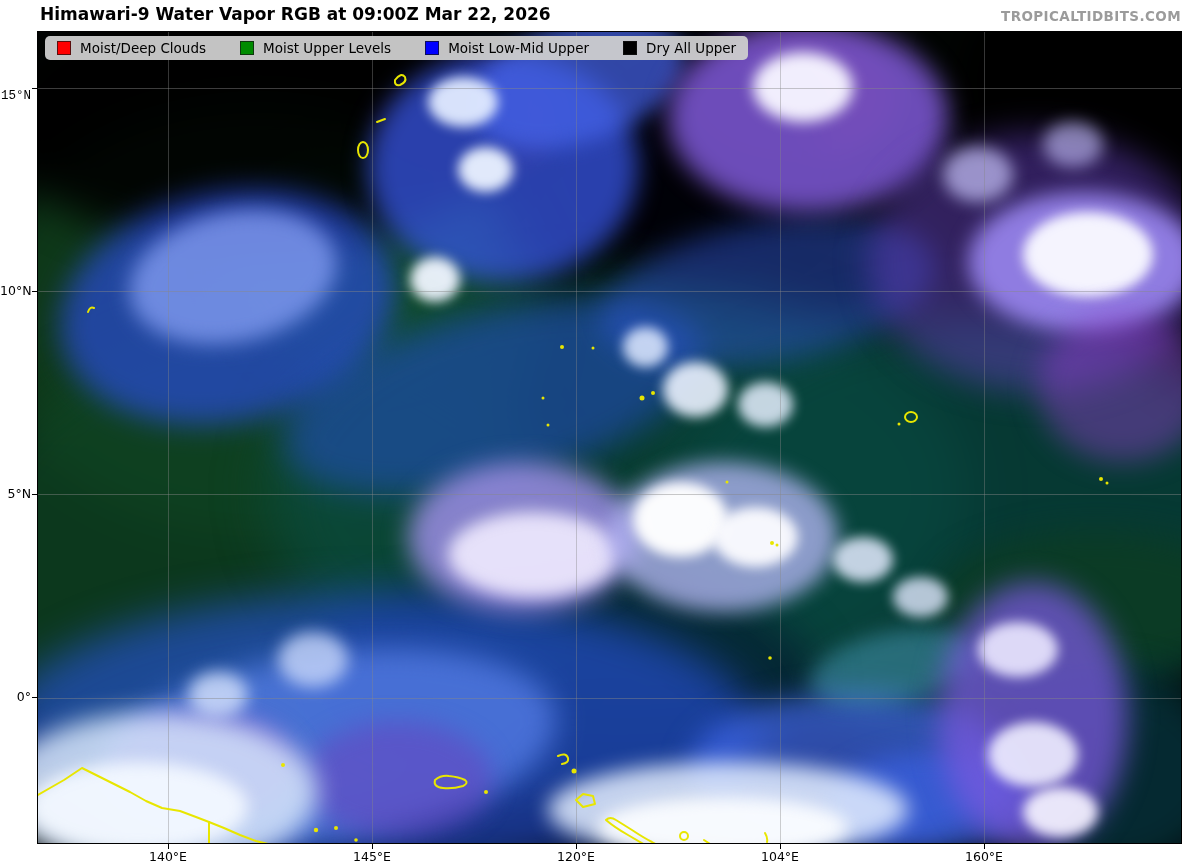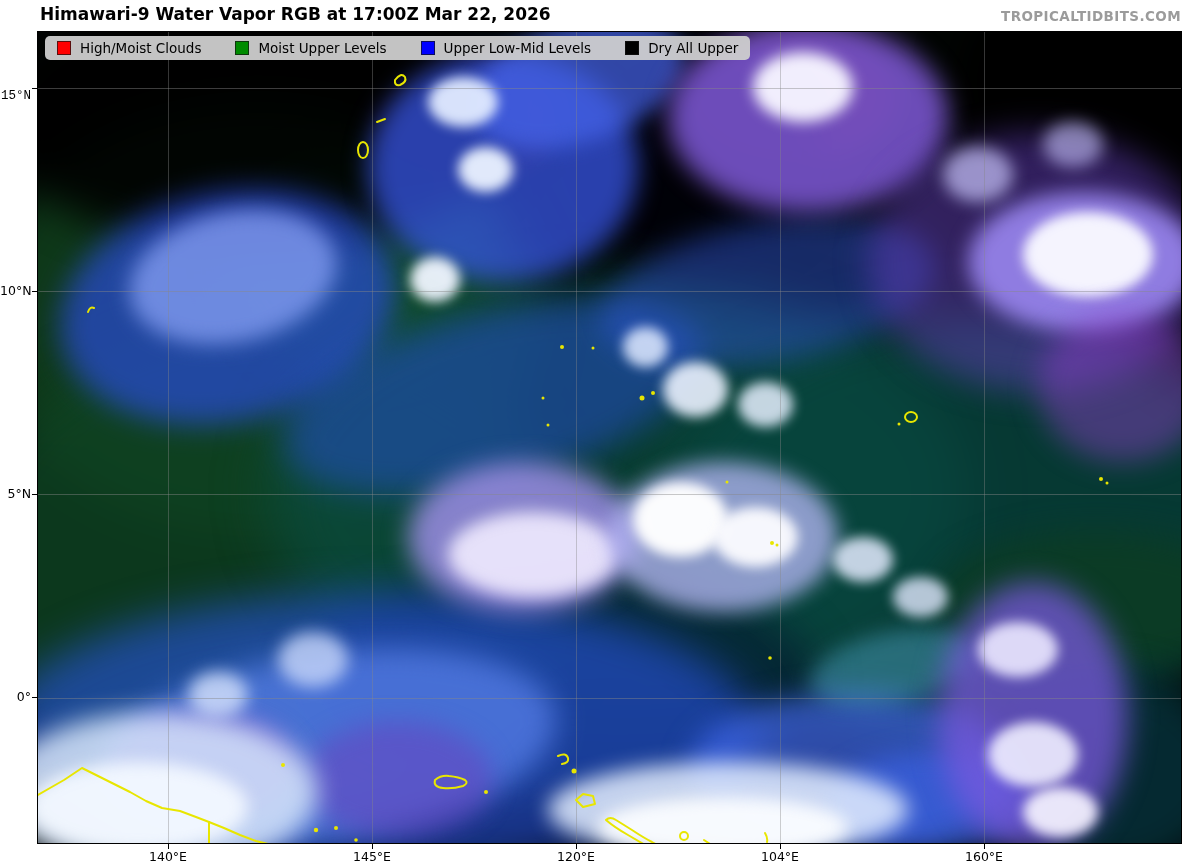--- a/index.html
+++ b/index.html
@@ -20,21 +20,21 @@
   .lat-label{position:absolute;left:0;width:31px;text-align:right;font-size:12.5px;color:#000;height:16px;line-height:16px;}
   .lon-label{position:absolute;width:64px;text-align:center;font-size:12.5px;color:#000;top:849px;}
   .tick-h{position:absolute;left:32px;width:6px;height:1px;background:#000;}
   .tick-v{position:absolute;top:843px;width:1px;height:6px;background:#000;}
 </style>
 </head>
 <body>
 
 <div class="page">
 
-  <div class="title">Himawari-9 Water Vapor RGB at 17:00Z Mar 22, 2026</div>
+  <div class="title">Himawari-9 Water Vapor RGB at 09:00Z Mar 22, 2026</div>
   <div class="watermark">TROPICALTIDBITS.COM</div>
 
   <div class="map">
 
     <div class="b" style="left:-60px;top:70px;width:560px;height:430px;background:rgba(16,62,28,0.9);filter:blur(22px);"></div>
     <div class="b" style="left:-80px;top:290px;width:620px;height:500px;background:rgba(14,66,34,0.85);filter:blur(24px);"></div>
     <div class="b" style="left:190px;top:120px;width:260px;height:220px;background:rgba(18,80,40,0.75);filter:blur(18px);"></div>
     <div class="b" style="left:230px;top:250px;width:700px;height:420px;background:rgba(10,74,60,0.8);filter:blur(26px);"></div>
     <div class="b" style="left:620px;top:280px;width:620px;height:420px;background:rgba(8,70,64,0.8);filter:blur(26px);"></div>
     <div class="b" style="left:900px;top:500px;width:320px;height:140px;background:rgba(12,60,34,0.8);filter:blur(16px);"></div>
@@ -140,29 +140,29 @@
         <circle cx="278" cy="798" r="2.2"></circle>
           <circle cx="298" cy="796" r="2"></circle>
         <circle cx="318" cy="808" r="1.8"></circle>
       </g>
     </svg>
   </div>
 
   <div class="legend">
     <div class="leg-item">
       <span class="swatch" style="background-color: rgb(255, 0, 0);"></span>
-      <span class="leg-label">High/Moist Clouds</span>
+      <span class="leg-label">Moist/Deep Clouds</span>
     </div>
     <div class="leg-item">
       <span class="swatch" style="background-color: rgb(0, 139, 0);"></span>
       <span class="leg-label">Moist Upper Levels</span>
     </div>
     <div class="leg-item">
       <span class="swatch" style="background-color: rgb(0, 0, 255);"></span>
-      <span class="leg-label">Upper Low-Mid Levels</span>
+      <span class="leg-label">Moist Low-Mid Upper</span>
     </div>
     <div class="leg-item">
       <span class="swatch" style="background-color: rgb(0, 0, 0);"></span>
       <span class="leg-label">Dry All Upper</span>
     </div>
   </div>
 
   <div class="tick-h" style="top:88px;"></div>
   <div class="tick-h" style="top:291px;"></div>
   <div class="tick-h" style="top:494px;"></div>

